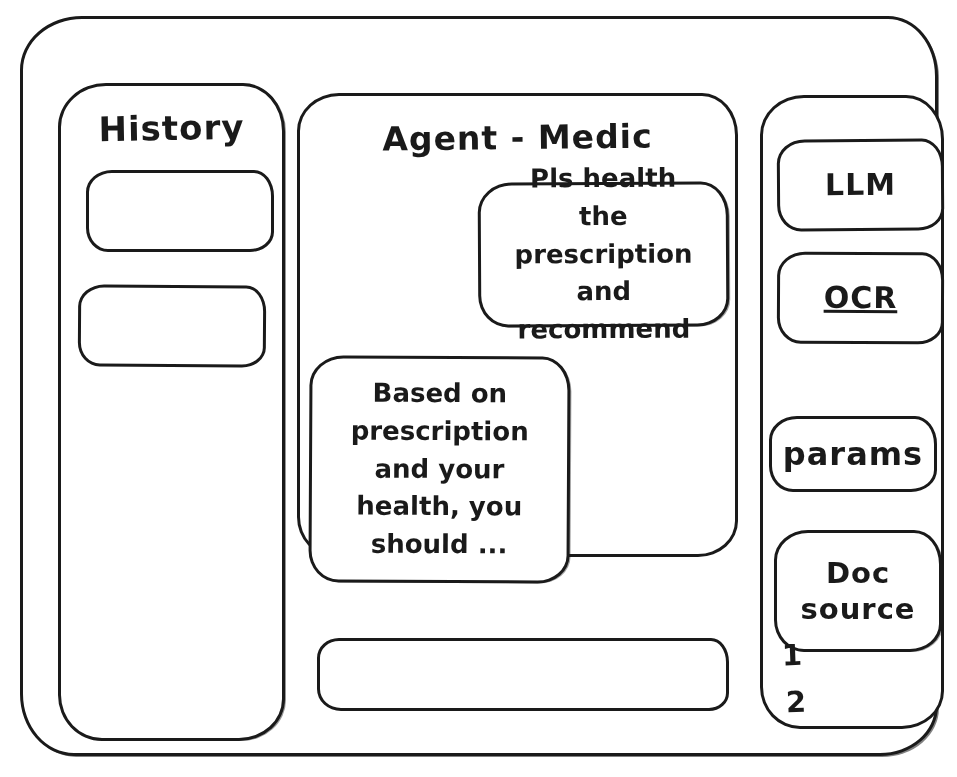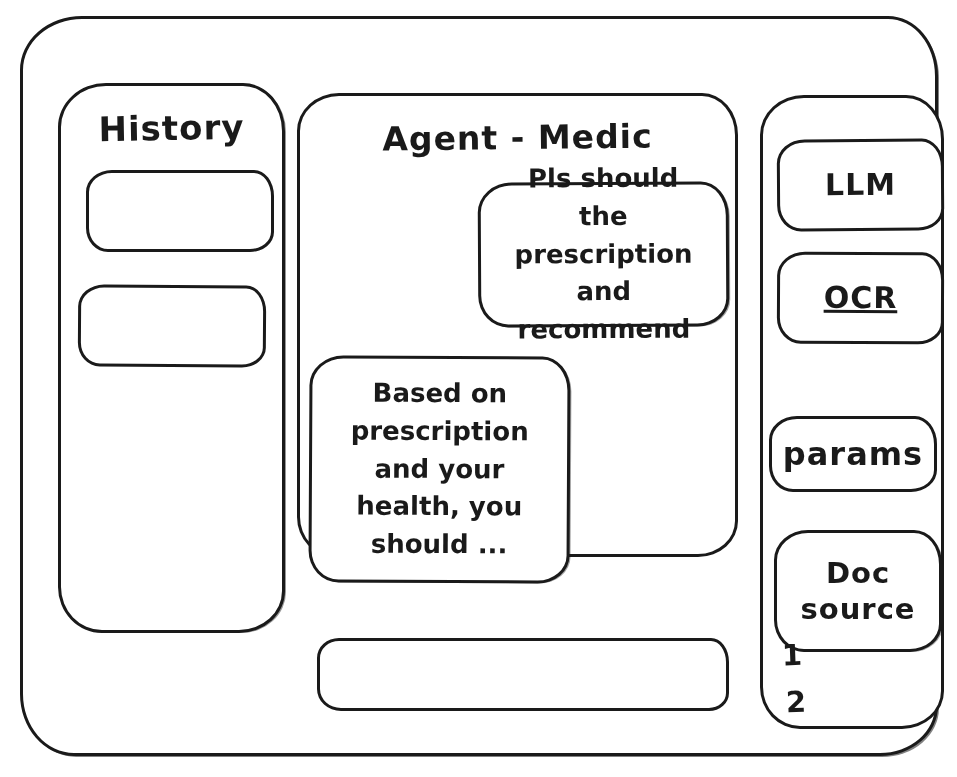--- a/index.html
+++ b/index.html
@@ -28,21 +28,21 @@
   .r-frame  { border-radius: 62px 50px 58px 54px / 54px 60px 50px 62px; box-shadow: 2px 2px 0 -1px rgba(26,26,26,.55); }
   .r-side   { border-radius: 48px 42px 46px 44px / 44px 48px 42px 46px; box-shadow: 2px 1px 0 -1px rgba(26,26,26,.45); }
   .r-item   { border-radius: 26px 20px 24px 22px / 22px 26px 20px 24px; }
   .r-bubble { border-radius: 34px 28px 32px 30px / 30px 34px 28px 32px; box-shadow: 2px 1px 0 -1px rgba(26,26,26,.4); }
   .r-btn    { border-radius: 28px 22px 26px 24px / 24px 28px 22px 26px; }
   .r-input  { border-radius: 22px 18px 20px 24px / 20px 24px 18px 22px; }
 
   .frame { left: 20px; top: 16px; width: 918px; height: 740px; }
 
   
-  .left-sidebar { left: 35px; top: 64px; width: 227px; height: 550px; }
+  .left-sidebar { left: 35px; top: 64px; width: 227px; height: 658px; }
   .sidebar-title {
     position: absolute; left: 0; top: 22px; width: 100%;
     text-align: center; font-size: 34px; font-weight: bold;
     letter-spacing: 1px; transform: rotate(-1deg);
   }
   .history-item { background: var(--bg); height: 82px; width: 188px; }
   .history-item.i1 { left: 25px; top: 84px; }
   .history-item.i2 { left: 17px; top: 199px; transform: rotate(.4deg); }
 
   
@@ -93,21 +93,21 @@
 
     <aside class="sketch left-sidebar r-side">
       <div class="sidebar-title">History</div>
       <div class="sketch history-item i1 r-item"></div>
       <div class="sketch history-item i2 r-item"></div>
     </aside>
 
     <main class="sketch chat-panel">
       <div class="chat-title">Agent - Medic</div>
       <div class="sketch bubble user r-bubble">
-        <span>Pls should the prescription and recommend</span>
+        <span>Pls health the prescription and recommend</span>
       </div>
       <div class="sketch bubble agent r-bubble">
         <span>Based on prescription and your health, you should ...</span>
       </div>
       <input class="sketch chat-input r-input" type="text" value="" style="">
     </main>
 
     <aside class="sketch right-sidebar">
       <button class="tool-btn btn-llm r-btn">LLM</button>
       <button class="tool-btn btn-ocr r-btn">OCR</button>

